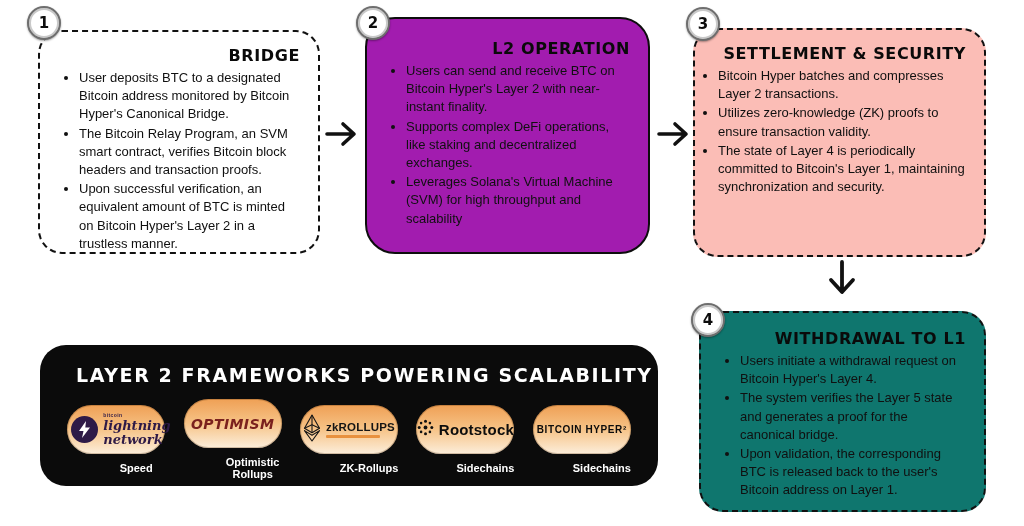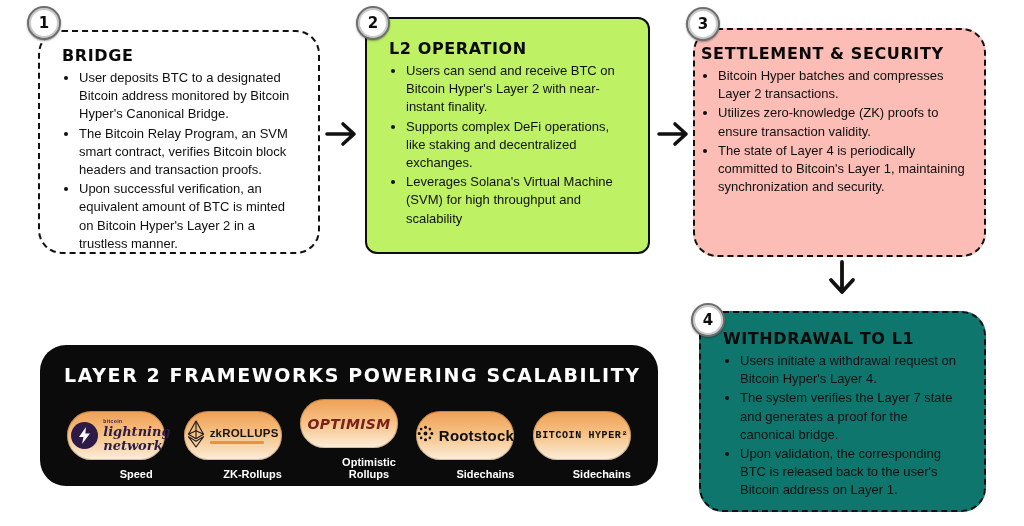--- a/index.html
+++ b/index.html
@@ -22,49 +22,49 @@
   .bpos2{left:356px;top:6px}
   .bpos3{left:686px;top:7px}
   .bpos4{left:691px;top:303px}
   
   .box{
     position:absolute;box-sizing:border-box;border-radius:24px;
     padding:12px 18px 10px 22px;z-index:2;
   }
   .box h2{
     margin:2px 0 4px 0;font-size:16px;font-weight:800;letter-spacing:.6px;
-    color:#0a0a0a;font-family:"DejaVu Sans", sans-serif;
+    color:#0a0a0a;font-family:"DejaVu Sans", sans-serif;text-align:right;
   }
   .box ul{margin:3px 0 0 0;padding-left:17px;font-size:13px;line-height:1.4;color:#101010;}
   .box li{margin:0 0 1px 0;}
   .gridded{
     background-image:
       repeating-linear-gradient(112deg, rgba(255,255,255,.28) 0px, rgba(255,255,255,.28) 1px, transparent 1px, transparent 40px),
       repeating-linear-gradient(68deg, rgba(255,255,255,.22) 0px, rgba(255,255,255,.22) 1px, transparent 1px, transparent 46px);
   }
   .box1{left:38px;top:30px;width:282px;height:224px;background:#ffffff;border:2px dashed #111;}
-  .box2{left:365px;top:17px;width:285px;height:237px;background:#bef264;border:2.5px solid #0d0d0d;border-radius:12px;padding-top:18px;}
+  .box2{left:365px;top:17px;width:285px;height:237px;background:#a21caf;border:2.5px solid #0d0d0d;border-radius:30px;padding-top:18px;}
   .box3{left:693px;top:28px;width:293px;height:229px;background:#FBBDB6;border:2px dashed #111;padding-left:6px;}
   .box4{left:699px;top:311px;width:287px;height:201px;background:#0f766e;border:2px dashed #111;padding-top:14px;}
   
   .arrow{position:absolute;z-index:4;}
   .arrow-r1{left:324px;top:116px;}
   .arrow-r2{left:656px;top:116px;}
   .arrow-d{left:822px;top:258px;}
   
   .banner{
     position:absolute;left:40px;top:345px;width:618px;height:141px;
     background:#0b0b0b;border-radius:26px;z-index:2;box-sizing:border-box;
   }
   .banner h2{
     color:#fff;font-size:19px;font-weight:800;letter-spacing:1.6px;
-    margin:19px 0 0 24px;font-family:"DejaVu Sans", sans-serif;white-space:nowrap;
+    margin:19px 0 0 36px;font-family:"DejaVu Sans", sans-serif;white-space:nowrap;
   }
   .pills{
-    display:flex;justify-content:space-between;align-items:flex-end;
+    display:flex;justify-content:space-between;align-items:center;
     padding:0 18px;margin-top:13px;
   }
   .framework{display:flex;flex-direction:column;align-items:center;width:118px;}
   .pill{
     width:98px;height:49px;border-radius:25px;
     background:linear-gradient(180deg,#EFA055 0%,#F6C285 48%,#FCEEDB 100%);
     display:flex;align-items:center;justify-content:center;gap:5px;
     box-shadow:inset 0 0 0 1px rgba(80,40,0,.25);
   }
   .pill-label{color:#ffffff;font-weight:700;font-size:11px;margin-top:8px;text-align:center;margin-left:40px;}
@@ -75,21 +75,21 @@
   .ln-name{font-size:13px;font-weight:800;font-style:italic;font-family:"DejaVu Serif", serif;width:58px;}
   
   .optimism-text{color:#7A211E;font-style:italic;font-weight:800;font-size:14px;letter-spacing:.4px;font-family:"DejaVu Sans", sans-serif;}
   
   .zk-text{display:flex;flex-direction:column;align-items:flex-start;}
   .zk-name{font-weight:700;font-size:11.5px;color:#141414;letter-spacing:.2px;}
   .zk-sub{width:54px;height:3px;background:#E8913F;margin-top:2px;border-radius:1px;}
   
   .rootstock-text{font-weight:700;font-size:15px;color:#0d0d0d;letter-spacing:.2px;}
   
-  .bh-text{font-weight:800;font-size:10px;letter-spacing:.6px;color:#0c0c0c;font-family:Liberation Mono, monospace;}
+  .bh-text{font-weight:800;font-size:10px;letter-spacing:.6px;color:#0c0c0c;font-family:Liberation Sans, sans-serif;}
 </style>
 </head>
 <body>
 
 <div class="badge bpos1">
     <span>1</span>
   </div>
 <div class="badge bpos2">
     <span>2</span>
   </div>
@@ -142,21 +142,21 @@
 <div class="arrow arrow-d">
   <svg width="40" height="44" viewBox="0 0 40 44">
       <path d="M20 4 V30 M9 22 L20 34 L31 22" stroke="#111" stroke-width="3.8" fill="none" stroke-linecap="round" stroke-linejoin="round"></path>
     </svg>
 </div>
 
 <div class="box box4 gridded">
   <h2>WITHDRAWAL TO L1</h2>
   <ul>
       <li>Users initiate a withdrawal request on Bitcoin Hyper's Layer 4.</li>
-      <li>The system verifies the Layer 7 state and generates a proof for the canonical bridge.</li>
+      <li>The system verifies the Layer 5 state and generates a proof for the canonical bridge.</li>
       <li>Upon validation, the corresponding BTC is released back to the user's Bitcoin address on Layer 1.</li>
     </ul>
 </div>
 
 <div class="banner">
   <h2>LAYER 2 FRAMEWORKS POWERING SCALABILITY</h2>
   <div class="pills">
 
     <div class="framework">
       <div class="pill">
@@ -164,47 +164,47 @@
           <svg width="13" height="17" viewBox="0 0 13 17">
               <path d="M8 0 L1 10 H5.5 L4 17 L12 6.5 H7.3 Z" fill="#ffffff"></path>
             </svg>
         </span>
         <span class="ln-text">
           <span class="ln-brand">bitcoin</span>
           <span class="ln-name">lightning network</span>
         </span>
       </div>
       <div class="pill-label">Speed</div>
+    </div>
+
+    <div class="framework">
+      <div class="pill">
+        <span class="optimism-text">OPTIMISM</span>
+      </div>
+      <div class="pill-label">Optimistic Rollups</div>
     </div>
 
     <div class="framework">
       <div class="pill">
         <span>
           <svg width="18" height="28" viewBox="0 0 18 28">
             <g stroke="#161616" stroke-width="1.1" fill="none" stroke-linejoin="round">
               <path d="M9 1 L16.5 14.2 L9 18.8 L1.5 14.2 Z"></path>
               <path d="M9 1 V18.8"></path>
               <path d="M1.5 14.2 L9 10.8 L16.5 14.2"></path>
               <path d="M1.5 16.6 L9 27 L16.5 16.6 L9 21.2 Z"></path>
             </g>
           </svg>
         </span>
         <span class="zk-text">
           <span class="zk-name">zkROLLUPS</span>
           <span class="zk-sub"></span>
         </span>
       </div>
       <div class="pill-label">ZK-Rollups</div>
-    </div>
-
-    <div class="framework">
-      <div class="pill">
-        <span class="optimism-text">OPTIMISM</span>
-      </div>
-      <div class="pill-label">Optimistic Rollups</div>
     </div>
 
     <div class="framework">
       <div class="pill">
         <span>
           <svg width="17" height="17" viewBox="0 0 17 17" fill="#111">
             <circle cx="8.5" cy="8.5" r="1.9"></circle>
             <circle cx="8.5" cy="2.2" r="1.5"></circle>
             <circle cx="8.5" cy="14.8" r="1.5"></circle>
             <circle cx="2.2" cy="8.5" r="1.5"></circle>

